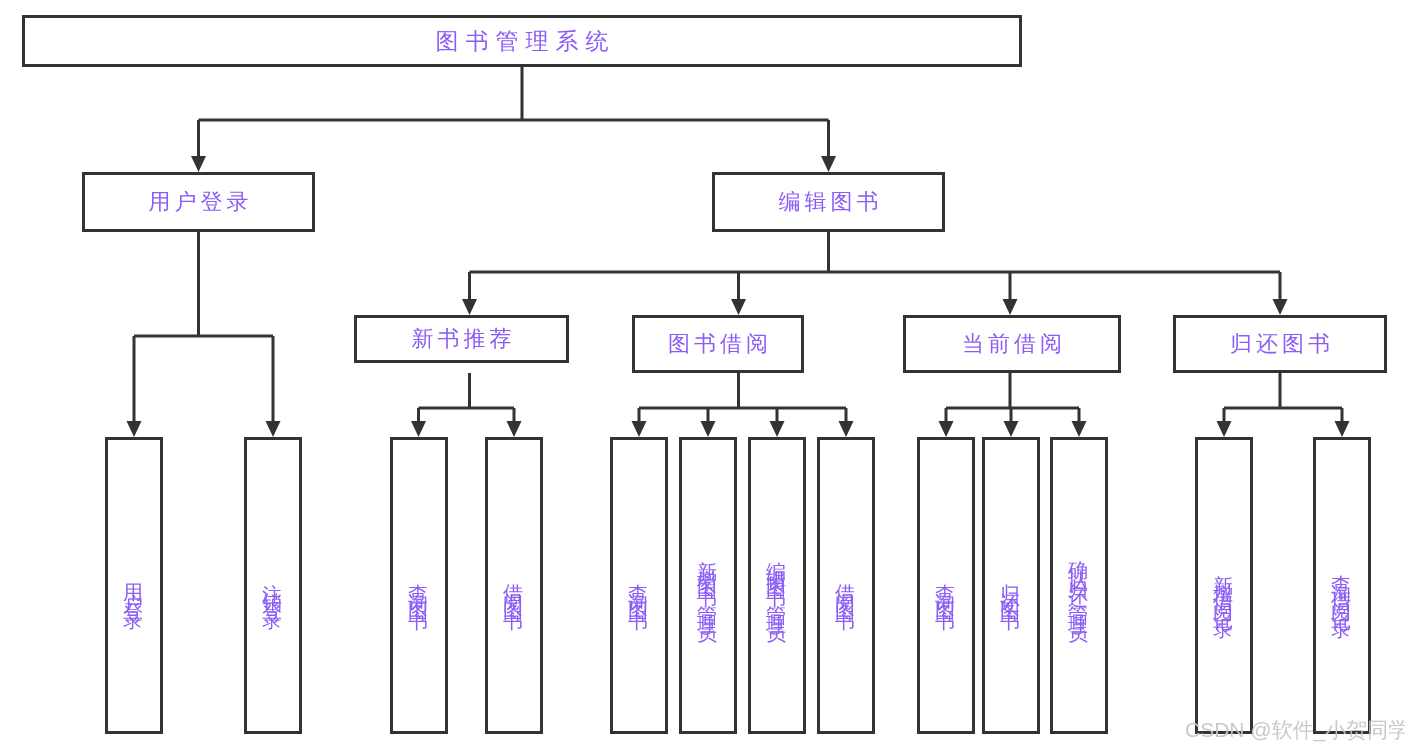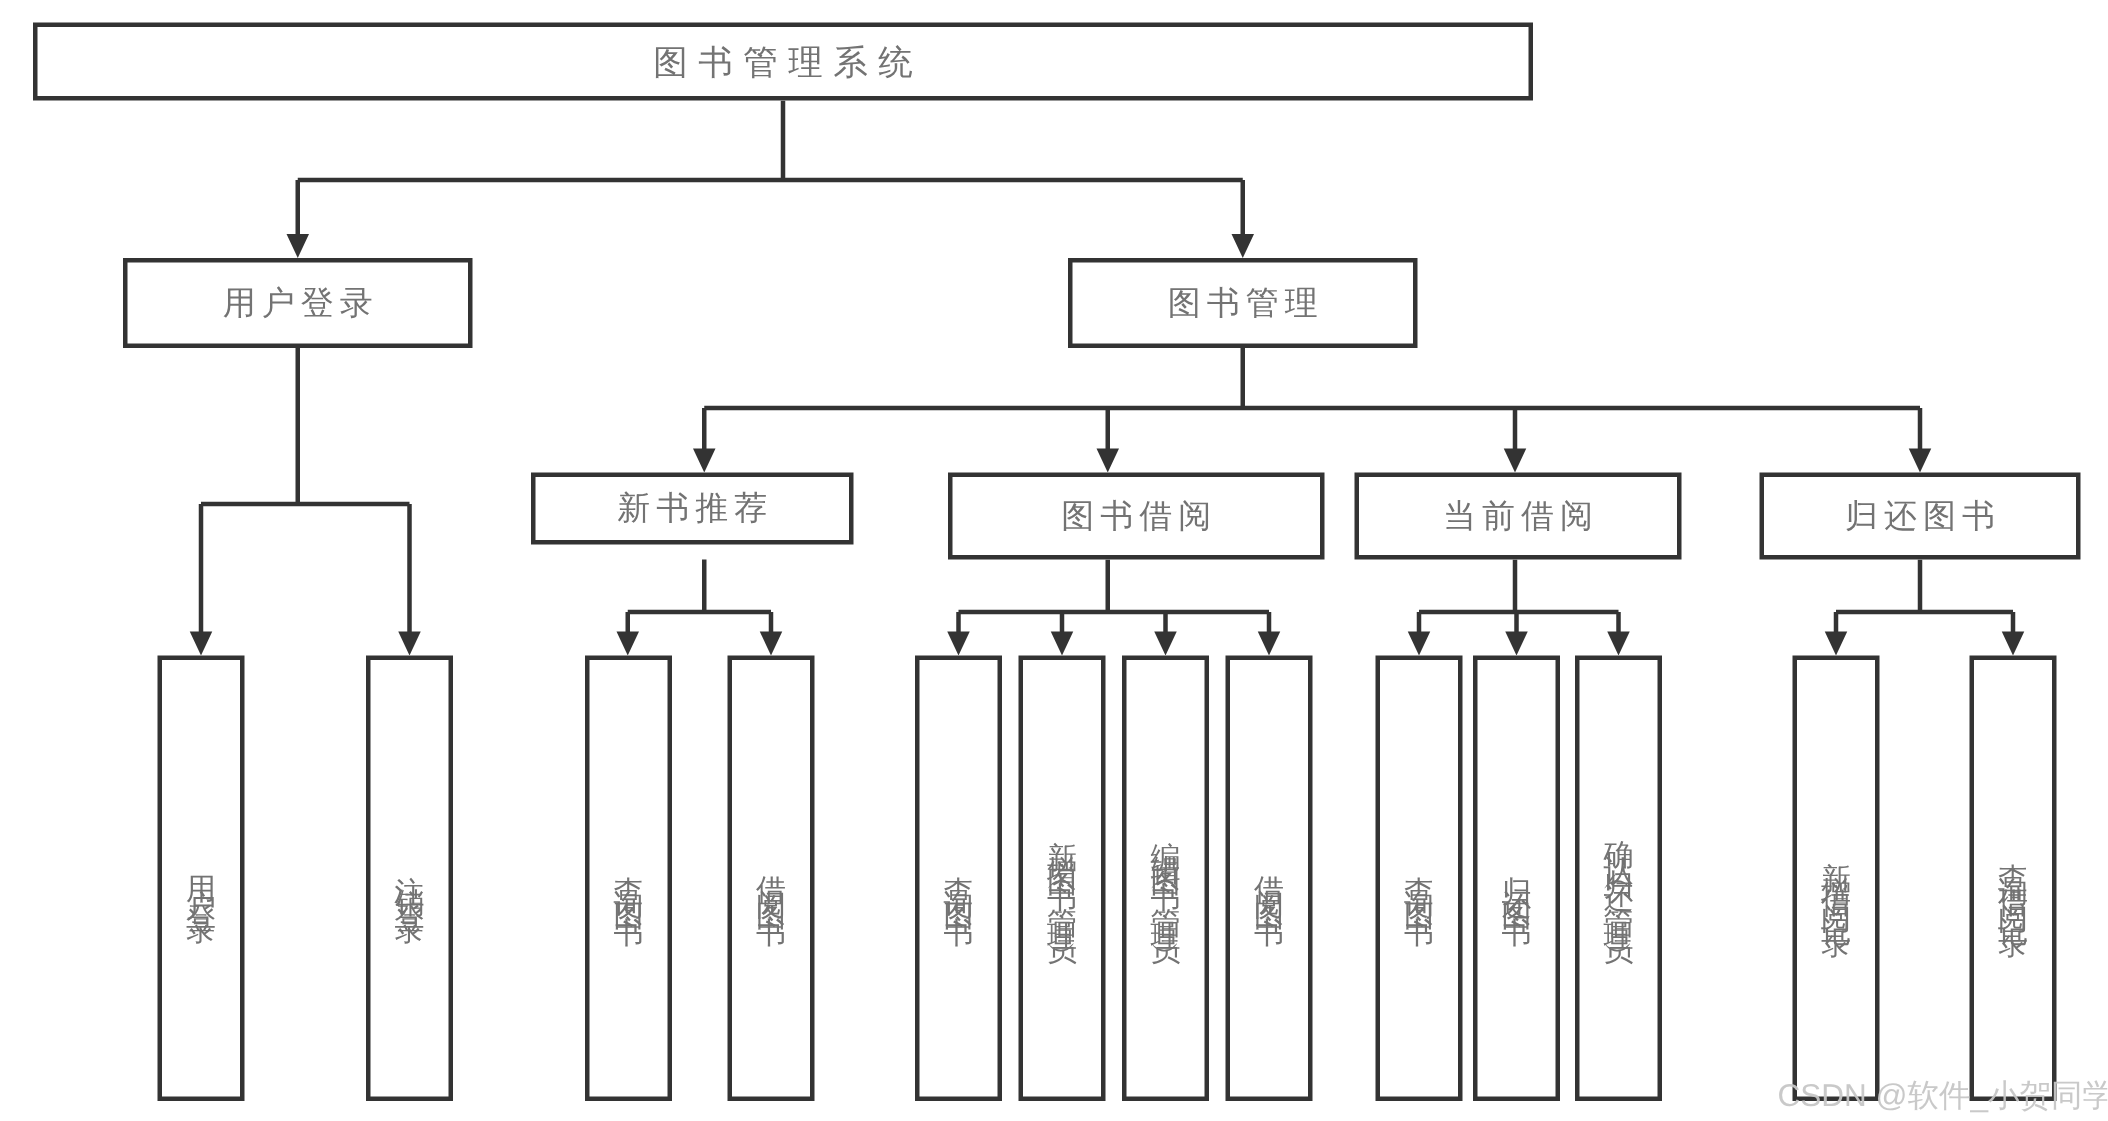--- a/index.html
+++ b/index.html
@@ -18,21 +18,21 @@
     z-index: 1;
   }
   .box {
     position: absolute;
     box-sizing: border-box;
     background: #ffffff;
     border: 3px solid #333333;
     display: flex;
     align-items: center;
     justify-content: center;
-    color: #737373;
+    color: #8b5cf6;
     z-index: 2;
   }
   .box.h span {
     font-size: 22px;
     letter-spacing: 4px;
     text-indent: 4px;
     white-space: nowrap;
   }
   .box.title span {
     font-size: 23px;
@@ -94,27 +94,27 @@
   </svg>
 
   <div class="box h title" style="left:22px;top:15px;width:1000px;height:52px">
     <span>图书管理系统</span>
   </div>
 
   <div class="box h" style="left:82px;top:172px;width:233px;height:60px">
     <span>用户登录</span>
   </div>
   <div class="box h" style="left:712px;top:172px;width:233px;height:60px">
-    <span>图书管理</span>
+    <span>编辑图书</span>
   </div>
 
   <div class="box h" style="left:354px;top:315px;width:215px;height:48px">
     <span>新书推荐</span>
   </div>
-  <div class="box h" style="left:632px;top:315px;width:251px;height:58px">
+  <div class="box h" style="left:632px;top:315px;width:172px;height:58px">
     <span>图书借阅</span>
   </div>
   <div class="box h" style="left:903px;top:315px;width:218px;height:58px">
     <span>当前借阅</span>
   </div>
   <div class="box h" style="left:1173px;top:315px;width:214px;height:58px">
     <span>归还图书</span>
   </div>
 
   <div class="box v" style="left:105px;top:437px;width:58px;height:297px">

